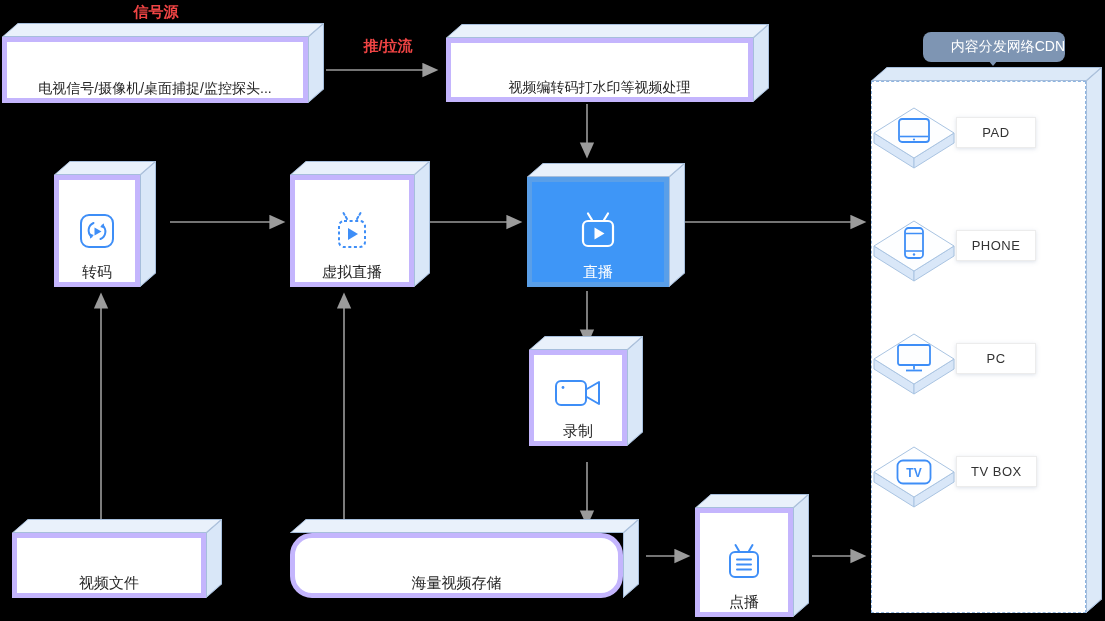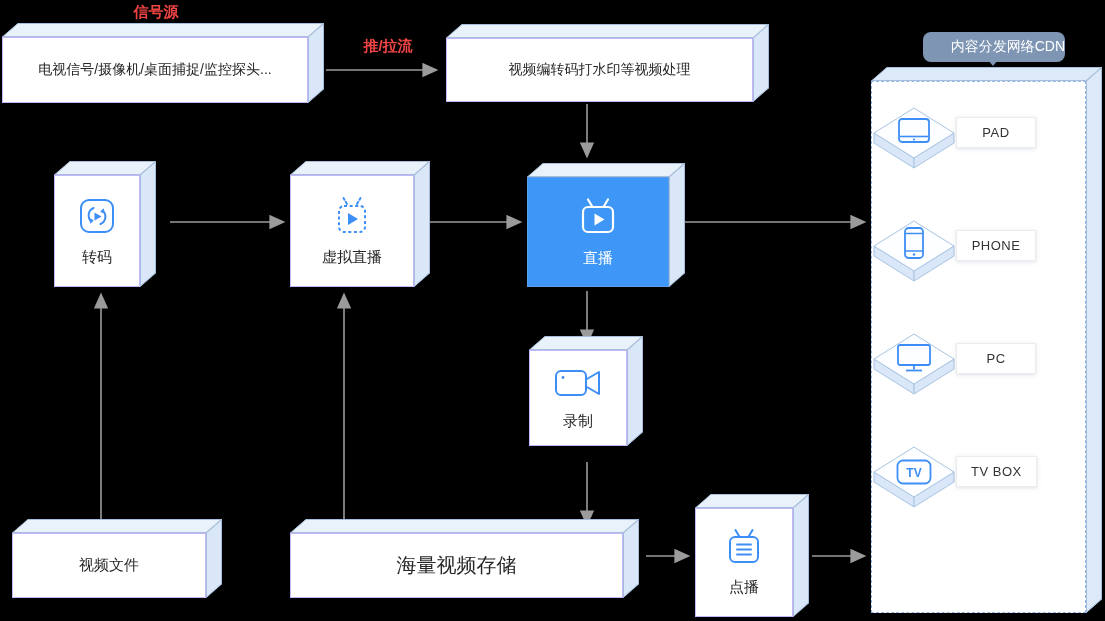--- a/index.html
+++ b/index.html
@@ -1,29 +1,29 @@
 <!DOCTYPE html>
 <html><head>
 <meta charset="utf-8">
 <style>
   html,body{margin:0;padding:0;background:#000;}
   #canvas{position:relative;width:1105px;height:621px;background:#000;overflow:hidden;
     font-family:"Liberation Sans","DejaVu Sans",sans-serif;}
   .flow-label{position:absolute;color:#ef4444;font-weight:bold;font-size:15px;text-align:center;}
   
   .box3d{position:absolute;}
-  .ffront{position:absolute;left:0;top:0;right:0;bottom:0;background:#fff;border:1px solid #c4b5fd;
-    display:flex;flex-direction:column;align-items:center;justify-content:center;gap:12px;
+  .ffront{position:absolute;left:0;top:0;right:0;bottom:0;background:#fff;border:5px solid #c4b5fd;
+    display:flex;flex-direction:column;align-items:center;justify-content:flex-end;gap:12px;
     font-size:15px;color:#262626;box-sizing:border-box;}
   .ftop{position:absolute;left:0;top:-14px;width:100%;height:14px;background:#E9F1FB;
     border:1px solid #A6BEDC;transform:skewX(-49deg);transform-origin:0 100%;box-sizing:border-box;}
   .fright{position:absolute;left:100%;top:0;width:16px;height:100%;background:#D9E7F8;
     border:1px solid #A6BEDC;transform:skewY(-41.2deg);transform-origin:0 0;box-sizing:border-box;}
   .blue .ffront{background:#3E96F7;color:#fff;border-color:#5A9FE8;}
-  .wide .ffront{font-size:20px;}
+  .wide .ffront{font-size:15px;border-radius:22px;}
   
   .cdn-front{position:absolute;left:0;top:0;right:0;bottom:0;background:#fff;
     border:1.5px dashed #8FB5E0;box-sizing:border-box;}
   .cdn .ftop,.cdn .fright{background:#DCE9F8;}
   .badge{position:absolute;background:#7E95B3;color:#fff;font-size:14px;border-radius:8px;
     display:flex;align-items:center;justify-content:flex-end;z-index:5;}
   .badge:after{content:"";position:absolute;left:50%;bottom:-9px;margin-left:-6px;
     border:5px solid transparent;border-top:6px solid #7E95B3;}
   .terminal{position:absolute;left:0;width:100%;display:flex;align-items:center;}
   .tlabel{background:#fff;border:1px solid #ECECEC;box-shadow:0 1px 4px rgba(120,140,170,.25);

